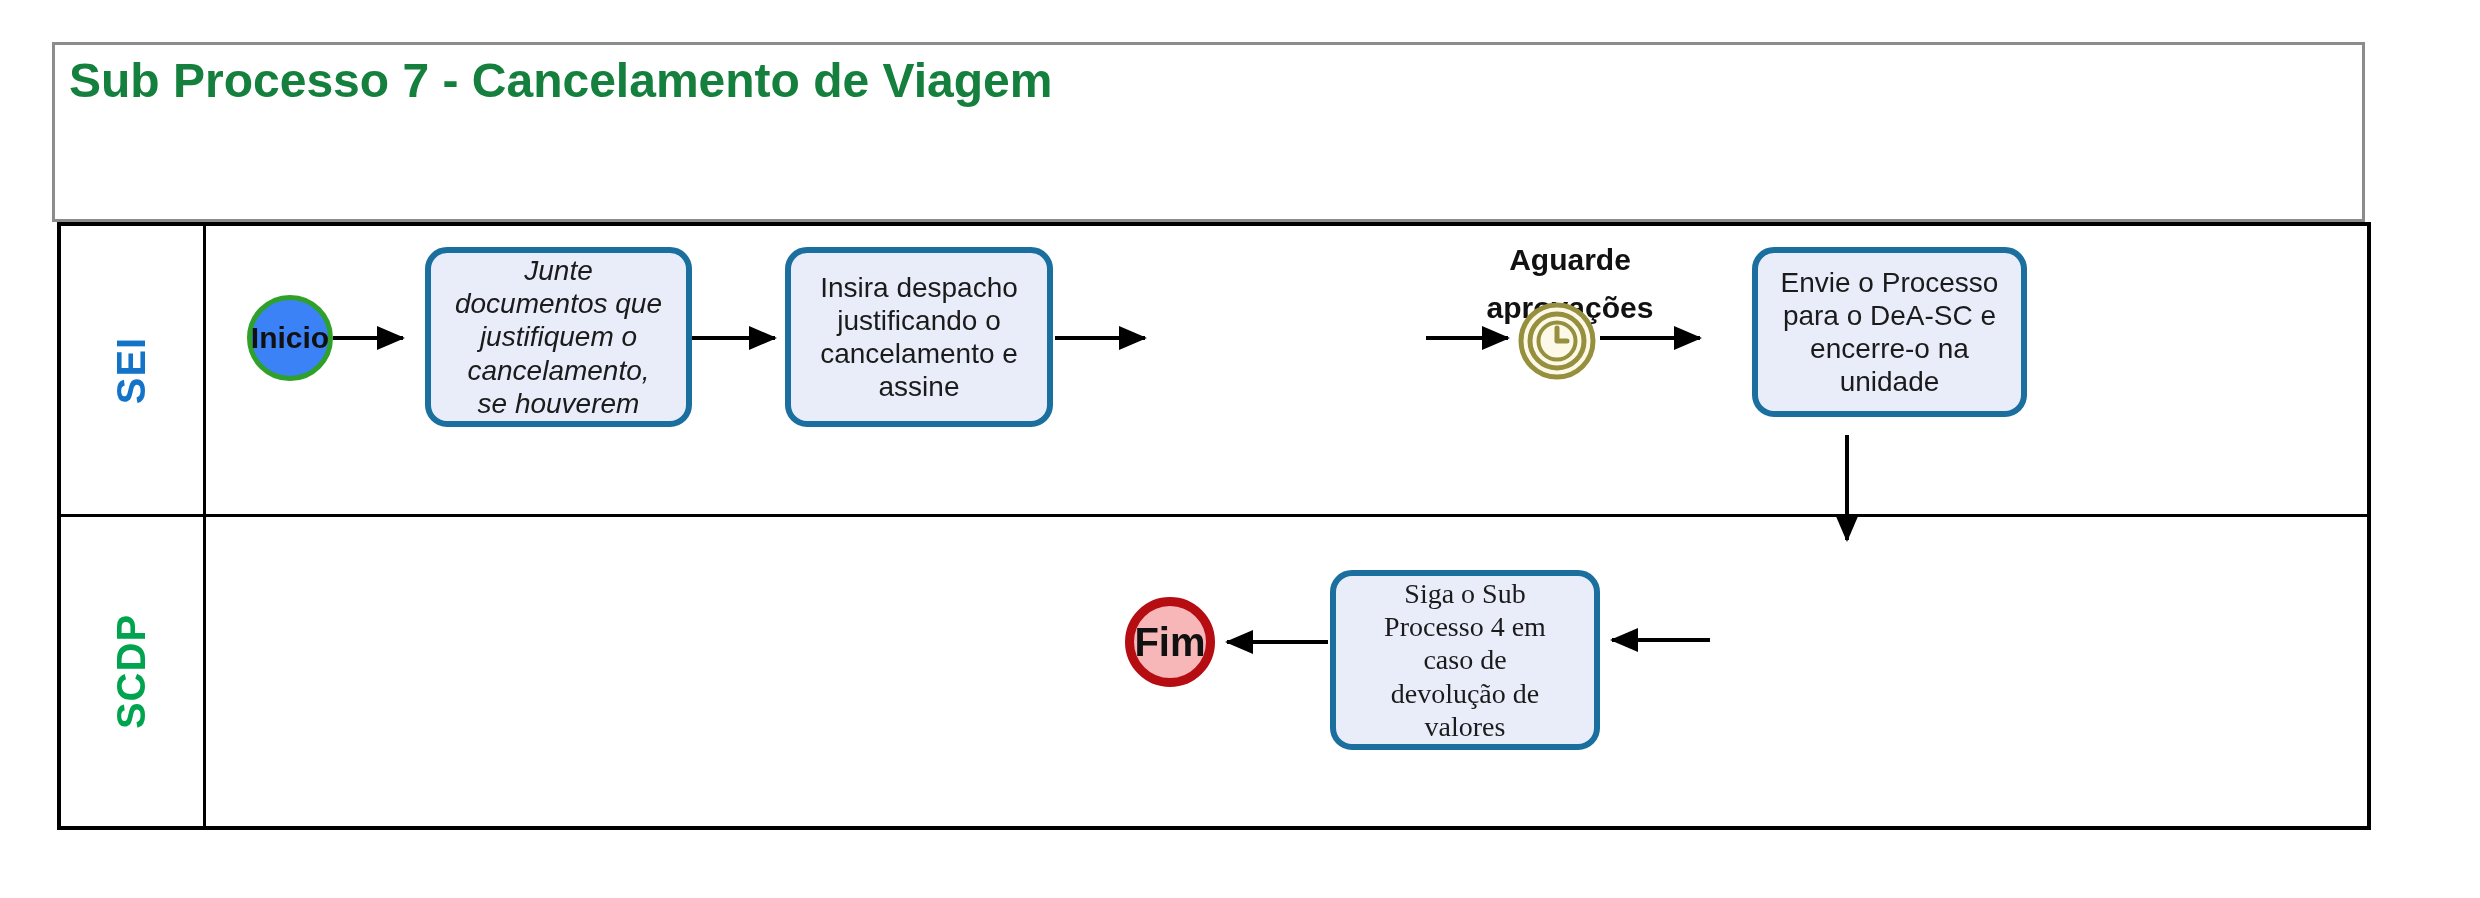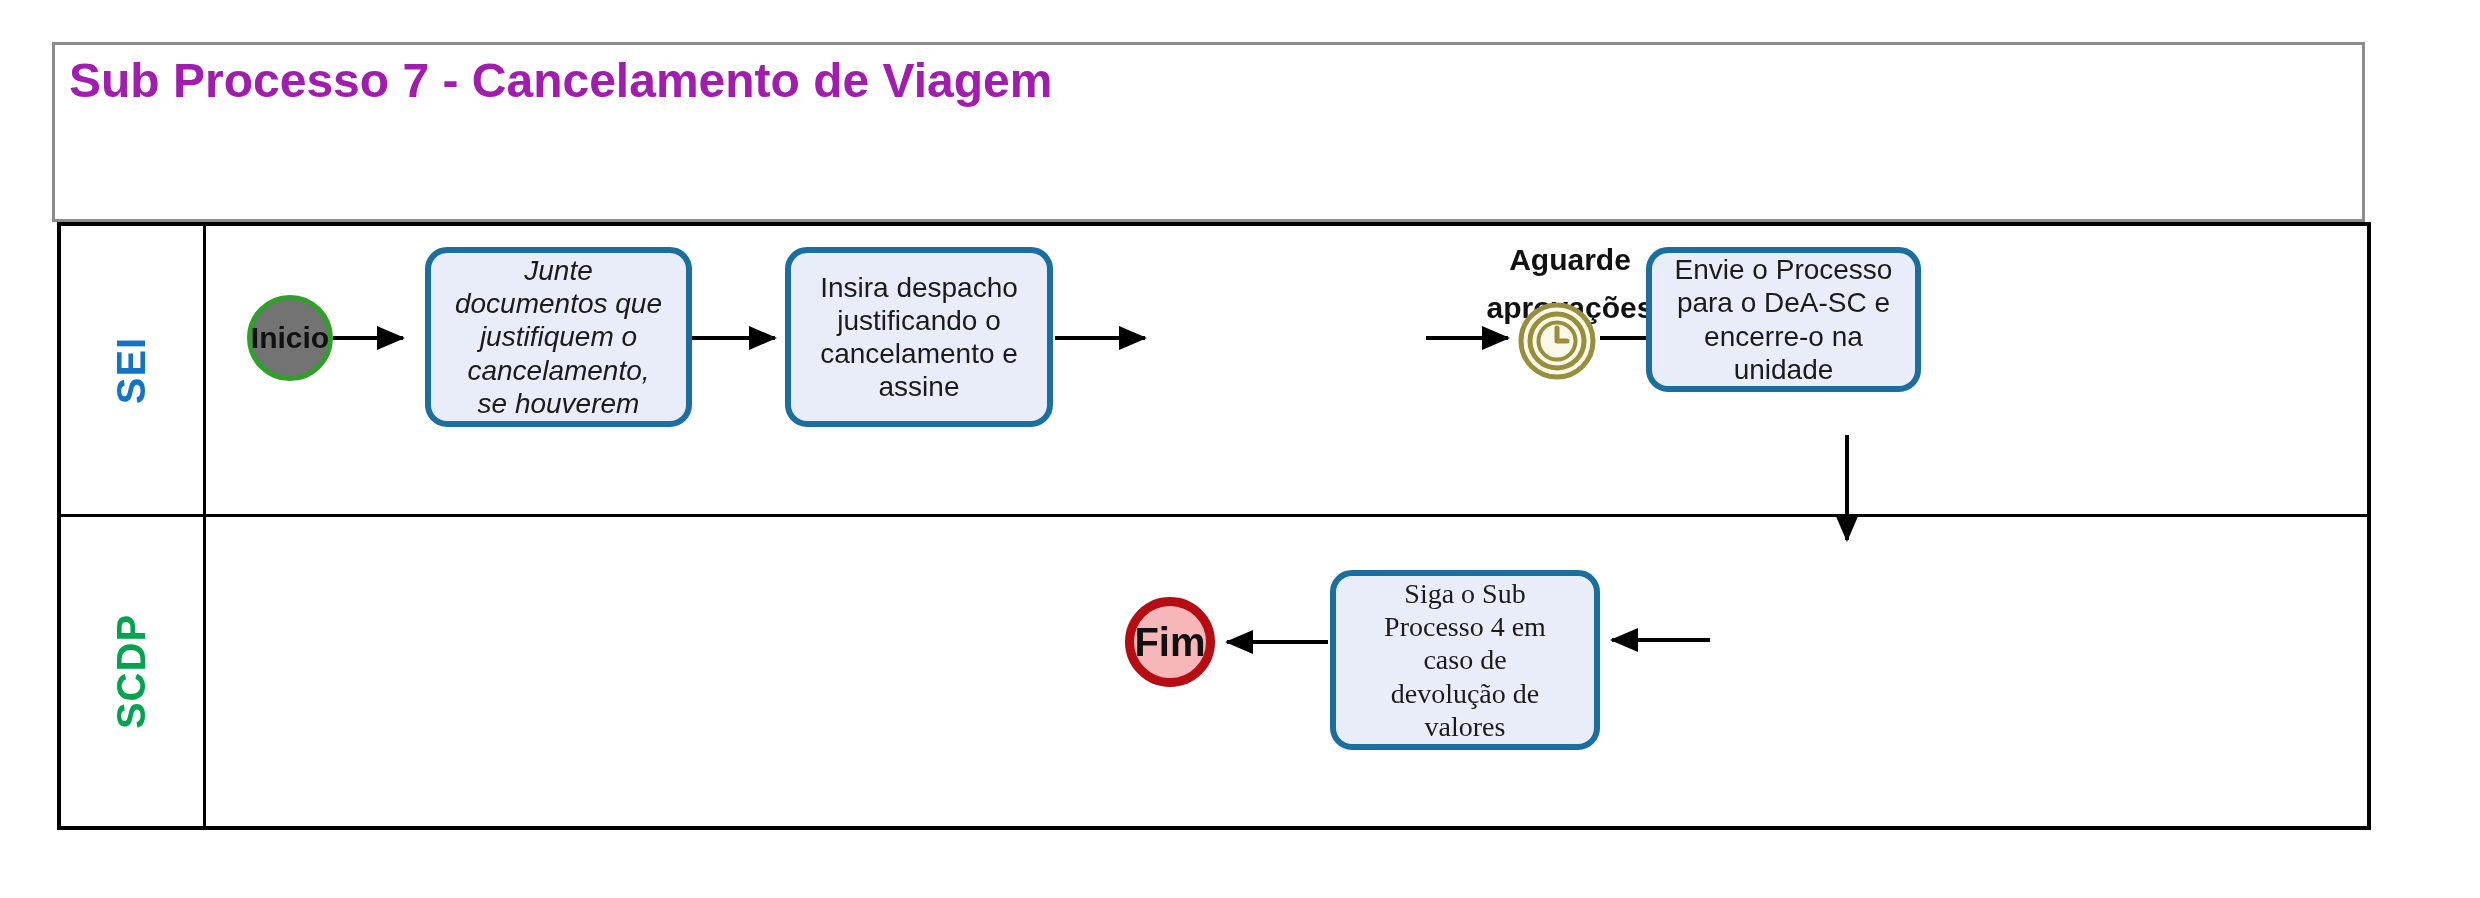--- a/index.html
+++ b/index.html
@@ -3,21 +3,21 @@
 <meta charset="utf-8">
 <style>
   html,body{margin:0;padding:0;background:#ffffff;}
   #stage{position:relative;width:2480px;height:898px;background:#ffffff;overflow:hidden;
          font-family:"Liberation Sans", sans-serif;color:#1f1f1f;}
 
   
   .title-box{position:absolute;left:52px;top:42px;width:2313px;height:180px;
              border:3px solid #8c8c8c;box-sizing:border-box;background:#ffffff;}
   .title-text{position:absolute;left:14px;top:8px;font-size:48px;font-weight:bold;
-              color:#a21caf;letter-spacing:0px;white-space:nowrap;}
+              color:#15803d;letter-spacing:0px;white-space:nowrap;}
 
   
   .pool{position:absolute;left:57px;top:222px;width:2314px;height:608px;
         border:4px solid #000;box-sizing:border-box;background:#ffffff;}
   .lane{position:absolute;left:0;width:100%;box-sizing:border-box;}
   .lane-sei{top:0;height:288px;}
   .lane-scdp{top:288px;height:312px;border-top:3px solid #000;}
   .lane-label-cell{position:absolute;left:0;top:0;bottom:0;width:142px;
                    border-right:3px solid #000;display:flex;align-items:center;justify-content:center;}
   .lane-label{transform:rotate(-90deg);font-size:40px;font-weight:bold;letter-spacing:1px;white-space:nowrap;}
@@ -29,21 +29,21 @@
   .flow{stroke:#000;stroke-width:4;fill:none;}
 
   
   .task{position:absolute;background:#e9edfa;border:6px solid #1a6f9f;border-radius:22px;
         box-sizing:border-box;display:flex;align-items:center;justify-content:center;}
   .task-text{font-size:28px;line-height:1.18;text-align:center;color:#1b1b1b;white-space:pre-line;}
 
   
   .event{position:absolute;border-radius:50%;box-sizing:border-box;
          display:flex;align-items:center;justify-content:center;}
-  .event-start{left:247px;top:295px;width:86px;height:86px;background:#737373;border:5px solid #2fa12b;}
+  .event-start{left:247px;top:295px;width:86px;height:86px;background:#3b82f6;border:5px solid #2fa12b;}
   .event-end{left:1125px;top:597px;width:90px;height:90px;background:#f7b6b8;border:9px solid #b50d11;}
   .event-label{font-weight:bold;color:#111;white-space:nowrap;}
   .event-start .event-label{font-size:30px;}
   .event-end .event-label{font-size:40px;}
 
   .timer-event{position:absolute;left:1517px;top:301px;width:80px;height:80px;}
   .timer-label{position:absolute;left:1440px;top:236px;width:260px;text-align:center;
                font-size:30px;font-weight:bold;line-height:48px;color:#111;white-space:pre-line;}
 </style>
 </head>
@@ -106,21 +106,21 @@
 aprovações</div>
   <div class="timer-event">
     <svg width="80" height="80" viewBox="0 0 80 80">
       <circle cx="40" cy="40" r="36" fill="#fdf9e9" stroke="#968f3e" stroke-width="5"></circle>
       <circle cx="40" cy="40" r="27" fill="none" stroke="#968f3e" stroke-width="5"></circle>
       <circle cx="40" cy="40" r="18.5" fill="none" stroke="#968f3e" stroke-width="4"></circle>
       <path d="M40,40 L40,27 M40,40 L50,40" stroke="#968f3e" stroke-width="5" stroke-linecap="round" fill="none"></path>
     </svg>
   </div>
 
-  <div class="task" style="left:1646px;top:247px;width:275px;height:145px;">
+  <div class="task" style="left:1752px;top:247px;width:275px;height:170px;">
     <span class="task-text">Envie o Processo
 para o DeA-SC e
 encerre-o na
 unidade</span>
   </div>
 
   <div class="task" style="left:1330px;top:570px;width:270px;height:180px;font-family:Liberation Serif, serif;">
     <span class="task-text">Siga o Sub
 Processo 4 em
 caso de

